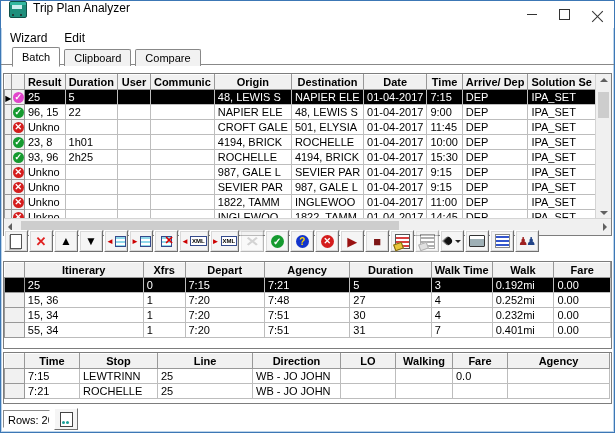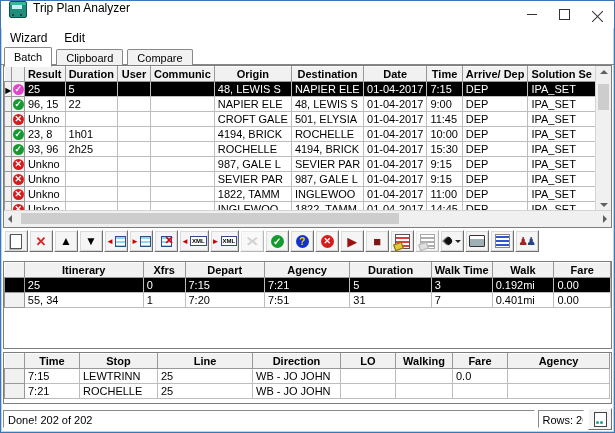--- a/index.html
+++ b/index.html
@@ -19,27 +19,27 @@
   .ic-close{position:relative;width:11px;height:11px;}
   .ic-close::before,.ic-close::after{content:"";position:absolute;left:5px;top:0;width:1px;height:15px;background:#333;}
   .ic-close::before{transform:rotate(45deg);}
   .ic-close::after{transform:rotate(-45deg);}
 
   
   .menubar{position:absolute;left:0;top:27px;width:100%;height:19px;display:flex;align-items:center;padding-left:9px;box-sizing:border-box;font-size:12px;}
   .menuitem{margin-right:17px;}
 
   
-  .tabstrip{position:absolute;left:0;top:46px;width:100%;height:18px;border-bottom:1px solid #888;box-sizing:border-box;padding-left:3px;}
+  .tabstrip{position:absolute;left:0;top:46px;width:100%;height:18px;border-bottom:1px solid #888;box-sizing:border-box;padding-left:11px;}
   .tab{display:inline-block;position:relative;height:16px;line-height:16px;padding:0 9px;margin-right:1px;margin-top:1px;background:#f2f2f2;border:1px solid #888;border-bottom:none;border-radius:2px 2px 0 0;font-size:11px;vertical-align:bottom;}
   .tab.active{background:#fff;height:18px;line-height:18px;margin-top:0;z-index:2;border-bottom:1px solid #fff;margin-bottom:-1px;}
 
   
   .gridbox{position:absolute;left:2px;width:609px;background:#fff;border:1px solid #7d7d7d;box-sizing:border-box;}
-  #gridbox1{top:64px;height:163px;}
+  #gridbox1{top:72px;height:163px;}
   #gridbox2{top:260px;height:88px;}
   #gridbox3{top:351px;height:52px;}
   .gridclip{position:absolute;left:0;top:0;overflow:hidden;}
   #gridbox1 .gridclip{width:592px;height:145px;}
   #gridbox2 .gridclip{width:607px;height:86px;}
   #gridbox3 .gridclip{width:607px;height:50px;}
 
   table.grid{border-collapse:collapse;table-layout:fixed;font-size:11px;}
   table.grid th,table.grid td{border:1px solid #bdbdbd;padding:0 3px;height:13px;overflow:hidden;white-space:nowrap;text-align:left;font-weight:normal;}
   table.grid th{background:#f1f1f1;font-weight:bold;text-align:center;border:1px solid #989898;border-top-color:#fdfdfd;border-left-color:#fdfdfd;height:14px;}
@@ -417,20 +417,42 @@
               <td style="height: 14px;">0</td>
               <td style="height: 14px;">7:15</td>
               <td style="height: 14px;">7:21</td>
               <td style="height: 14px;">5</td>
               <td style="height: 14px;">3</td>
               <td style="height: 14px;">0.192mi</td>
               <td style="height: 14px;">0.00</td>
             </tr>
             <tr>
               <td class="c-sel" style="height: 14px;"></td>
+              <td style="height: 14px;">15, 36</td>
+              <td style="height: 14px;">1</td>
+              <td style="height: 14px;">7:20</td>
+              <td style="height: 14px;">7:48</td>
+              <td style="height: 14px;">27</td>
+              <td style="height: 14px;">4</td>
+              <td style="height: 14px;">0.252mi</td>
+              <td style="height: 14px;">0.00</td>
+            </tr>
+            <tr>
+              <td class="c-sel" style="height: 14px;"></td>
+              <td style="height: 14px;">15, 34</td>
+              <td style="height: 14px;">1</td>
+              <td style="height: 14px;">7:20</td>
+              <td style="height: 14px;">7:51</td>
+              <td style="height: 14px;">30</td>
+              <td style="height: 14px;">4</td>
+              <td style="height: 14px;">0.232mi</td>
+              <td style="height: 14px;">0.00</td>
+            </tr>
+            <tr>
+              <td class="c-sel" style="height: 14px;"></td>
               <td style="height: 14px;">55, 34</td>
               <td style="height: 14px;">1</td>
               <td style="height: 14px;">7:20</td>
               <td style="height: 14px;">7:51</td>
               <td style="height: 14px;">31</td>
               <td style="height: 14px;">7</td>
               <td style="height: 14px;">0.401mi</td>
               <td style="height: 14px;">0.00</td>
             </tr>
           </tbody>
@@ -487,20 +509,19 @@
               <td style="height: 14px;"></td>
               <td style="height: 14px;"></td>
               <td style="height: 14px;"></td>
             </tr>
           </tbody>
         </table>
     </div>
   </div>
 
   <div class="statusbar">
-    <span class="spanel" id="status-msg">Done! 202 of 202</span>
     <span class="spanel" id="status-rows">Rows: 201</span>
     <span class="sbtn">
         <span class="i-log"></span>
       </span>
   </div>
 
 </div>
 
 </body></html>

